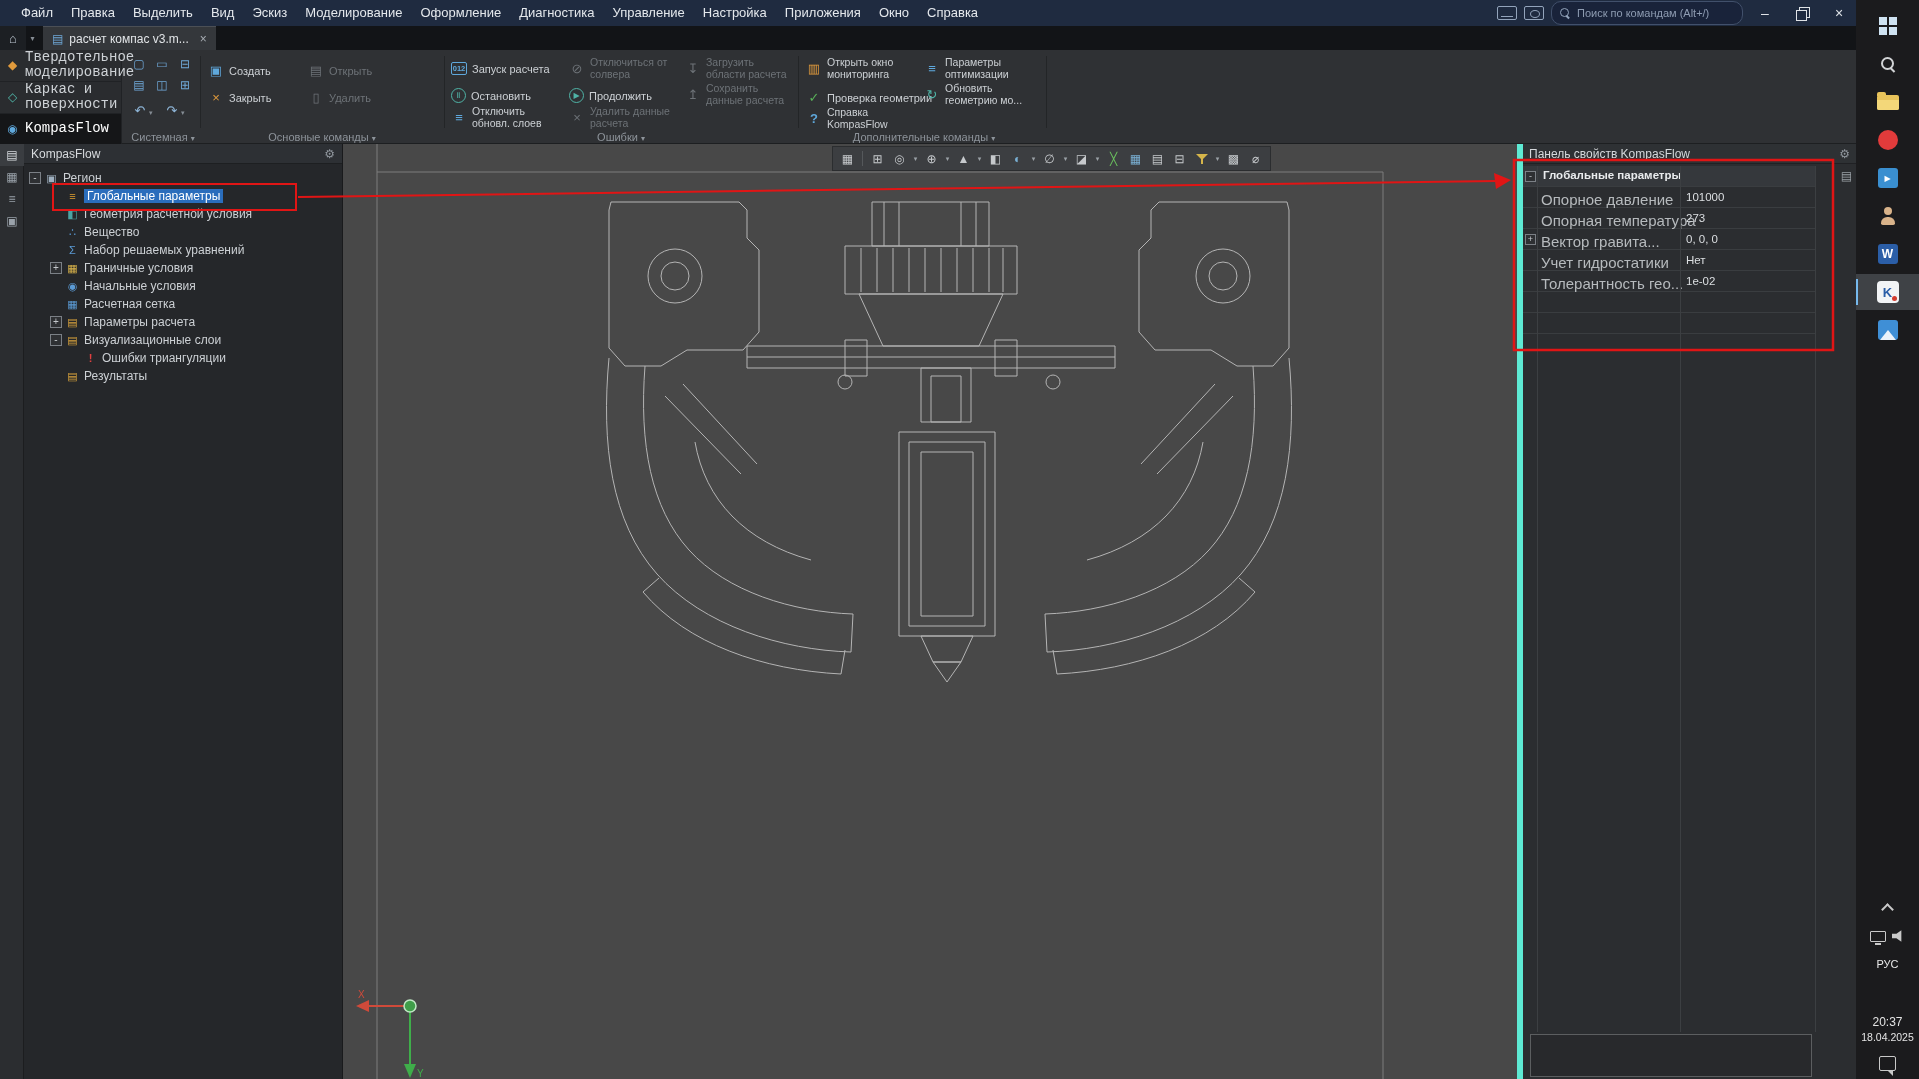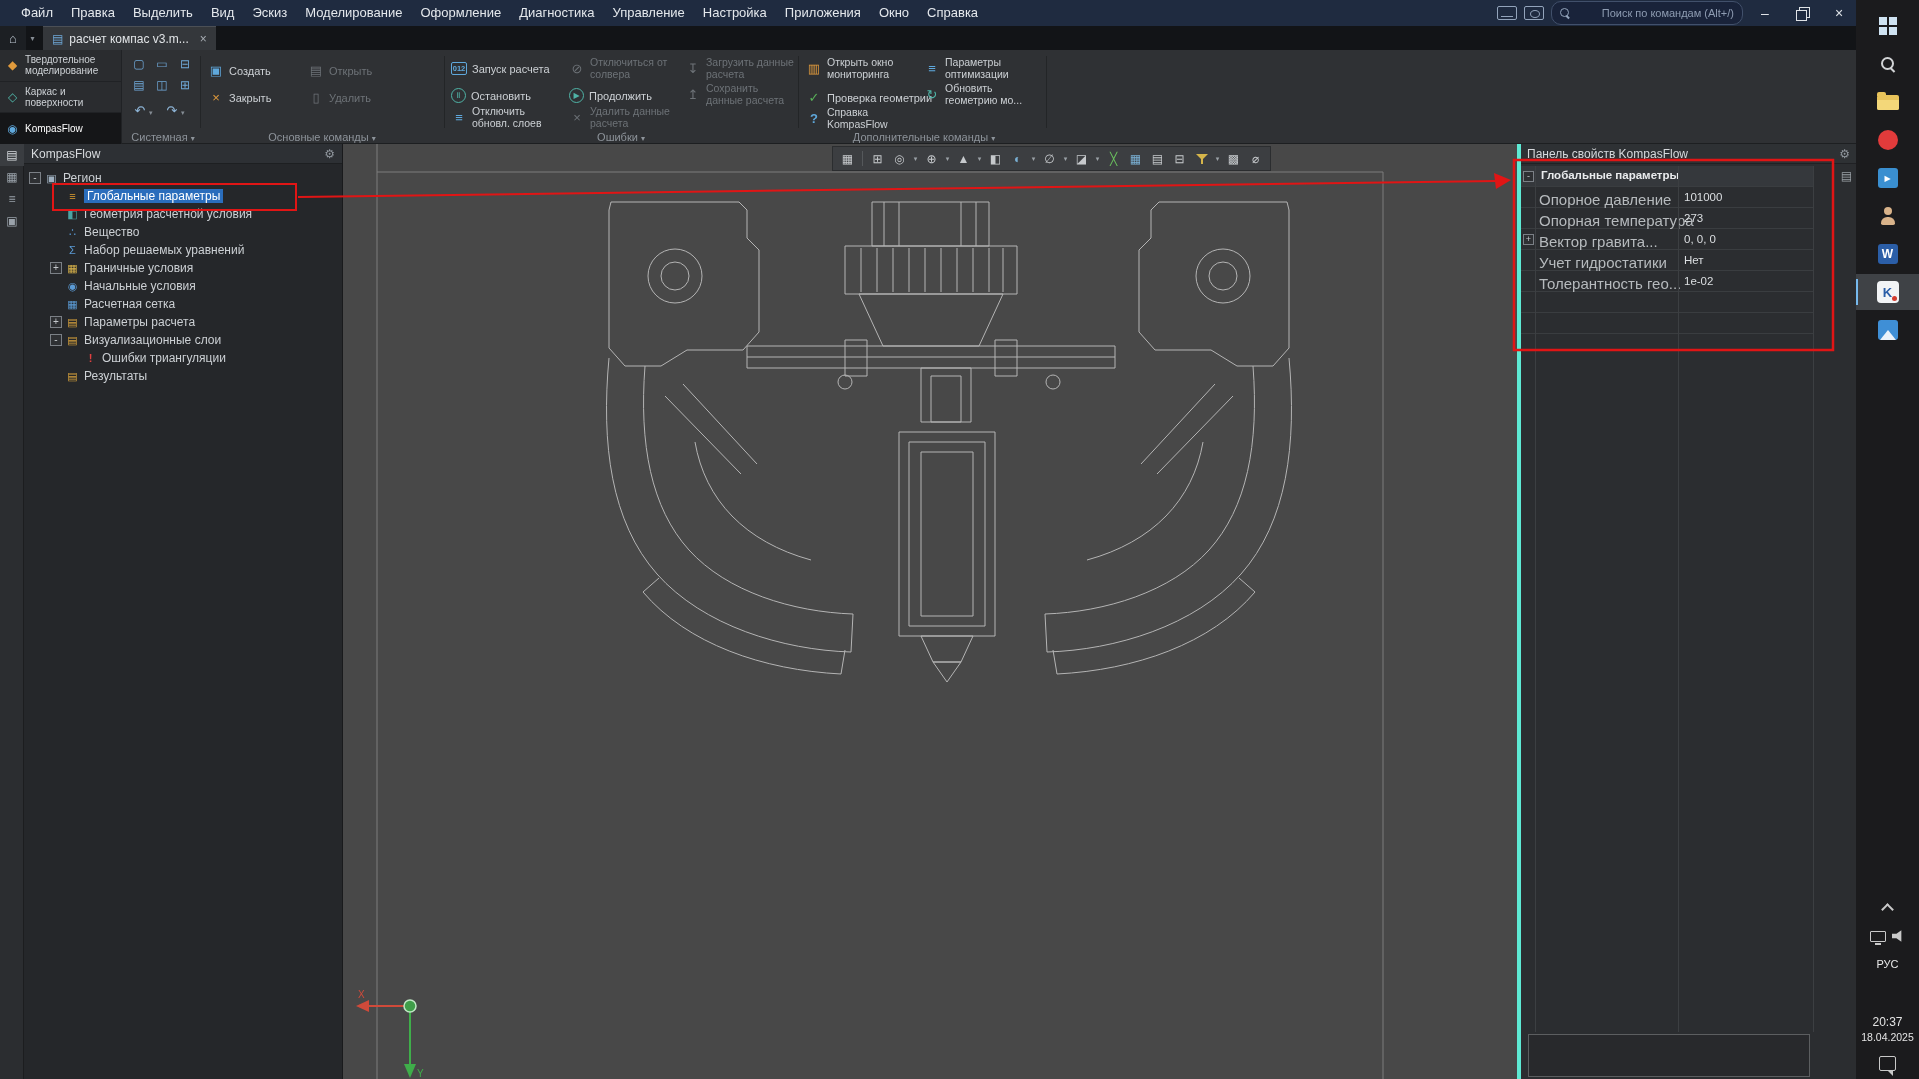--- a/index.html
+++ b/index.html
@@ -9,21 +9,21 @@
   
   .app { position:absolute; left:0; top:0; width:1856px; height:1079px; background:#2f3134;padding-left:29px; }
 
   
   .menubar { position:absolute; left:0; top:0; width:100%; height:26px; background:#1f2b40; display:flex; align-items:center; padding-left:12px; }
   .menu-item { font-size:13px; color:#e4e8ec; padding:0 9px; line-height:26px; white-space:nowrap; cursor:default; }
   .menubar-right { position:absolute; right:0; top:0; height:26px; display:flex; align-items:center; gap:7px; padding-right:2px; }
   .mb-icon { width:20px; height:14px; border:1px solid #93a4bb; border-radius:2px; position:relative; }
   .mb-icon.display::after { content:""; position:absolute; left:3px; right:3px; bottom:2px; height:1px; background:#93a4bb; }
   .mb-icon.capture::after { content:""; position:absolute; left:5px; top:3px; width:8px; height:6px; border:1px solid #93a4bb; border-radius:50%; }
-  .search-box { width:192px; height:24px; background:#19233a; border:1px solid #41506b; border-radius:10px; display:flex; align-items:center; padding:0 8px; gap:6px;justify-content:space-between; }
+  .search-box { width:192px; height:24px; background:#19233a; border:1px solid #41506b; border-radius:10px; display:flex; align-items:center; padding:0 8px; gap:6px; }
   .icon-search { width:11px; height:11px; position:relative; flex:none; }
   .icon-search::before { content:""; position:absolute; left:0; top:0; width:7px; height:7px; border:1.5px solid #93a4bb; border-radius:50%; }
   .icon-search::after { content:""; position:absolute; left:7px; top:7px; width:4px; height:1.5px; background:#93a4bb; transform:rotate(45deg); transform-origin:0 0; }
   .search-ph { font-size:11px; color:#8e9cb2; white-space:nowrap; overflow:hidden; }
   .win-btn { width:30px; height:26px; display:flex; align-items:center; justify-content:center; color:#dfe3e7; font-size:14px; }
   .restore-sq { width:13px; height:13px; position:relative; }
   .restore-sq::after { content:""; position:absolute; left:3px; top:0; width:9px; height:9px; border:1px solid #dfe3e7; }
   .restore-sq::before { content:""; position:absolute; left:0; top:3px; width:9px; height:9px; border:1px solid #dfe3e7; background:#1f2b40; z-index:1; }
 
   
@@ -34,21 +34,21 @@
   .tab-doc { color:#6fa8d8; font-size:12px; }
   .tab-label { font-size:12px; color:#e1e4e7; white-space:nowrap; }
   .tab-close { color:#a7adb3; font-size:12px; margin-left:5px; }
 
   
   .ribbon { position:absolute; left:0; top:50px; width:100%; height:94px; background:#2f3134; border-bottom:1px solid #1d1f21; }
   .modes { position:absolute; left:0; top:0; width:122px; height:94px; display:flex; flex-direction:column; background:#2a2c2f; border-right:1px solid #202225; }
   .mode { flex:1; display:flex; align-items:center; gap:6px; padding:0 6px; border-bottom:1px solid #202225; cursor:default; }
   .mode:last-child { border-bottom:none; }
   .mode .mi { font-size:12px; width:13px; text-align:center; flex:none; }
-  .mlabel { font-size:10px; line-height:1.1; color:#ced2d6; }
+  .mlabel { font-size:14px; line-height:1.1; color:#ced2d6;font-family:Liberation Mono, monospace; }
   .mode.active { background:#151618; }
   .mode.active .mlabel { color:#ffffff; }
   .group { position:absolute; top:0; height:94px; }
   .group-label { position:absolute; bottom:1px; left:0; right:0; text-align:center; font-size:11px; color:#8d939a; white-space:nowrap; }
   .group-label .ga { font-size:8px; margin-left:3px; }
   .gsep { position:absolute; top:6px; height:72px; width:1px; background:#232527; }
   .rbtn { position:absolute; display:flex; align-items:center; gap:5px; font-size:11px; color:#ccd0d4; white-space:nowrap; cursor:default; }
   .rbtn .lbl { }
   .rbtn.two .lbl { display:inline-block; width:90px; white-space:normal; font-size:10.5px; line-height:1.1; }
   .rbtn.disabled { color:#6d7277; }
@@ -92,21 +92,21 @@
   .vtb { position:absolute; left:489px; top:2px; height:25px; background:#3c3e41; border:1px solid #2b2d2f; display:flex; align-items:center; padding:0 4px; gap:1px; z-index:5; }
   .ti { min-width:21px; height:21px; display:flex; align-items:center; justify-content:center; font-size:12px; color:#c6c9cc; }
   .ti.g-green { color:#6abf5e; } .ti.g-blue { color:#7ab0d4; }
   .drop { width:9px; display:flex; align-items:center; justify-content:center; font-size:7px; color:#9aa0a6; }
   .vsep { width:1px; height:15px; background:#55585b; margin:0 3px; }
   .funnel { display:block; width:12px; height:12px; position:relative; }
   .funnel::before { content:""; position:absolute; top:1px; left:0; border-left:6px solid transparent; border-right:6px solid transparent; border-top:6px solid #d6b54a; }
   .funnel::after { content:""; position:absolute; top:6px; left:5px; width:2px; height:5px; background:#d6b54a; }
 
   
-  .props-panel { position:absolute; left:1517px; top:144px; width:339px; height:935px; background:#2b2d30; border-left:4px solid #5eead4; }
+  .props-panel { position:absolute; left:1517px; top:144px; width:339px; height:935px; background:#2b2d30; border-left:6px solid #5eead4; }
   .props-header { height:20px; display:flex; align-items:center; padding:0 6px; background:#2e3134; border-bottom:1px solid #202124; }
   .props-title { font-size:12px; color:#d5d8db; white-space:nowrap; }
   .props-side-icon { position:absolute; right:4px; top:25px; font-size:12px; color:#9aa0a6; }
   .pgrid { position:absolute; left:0; top:22px; width:293px; height:866px; }
   .vl { position:absolute; top:0; bottom:0; width:1px; background:#3c3f42; }
   .vl1 { left:14px; } .vl2 { left:157px; } .vl3 { left:292px; }
   .prow { height:21px; border-bottom:1px solid #3a3d40; position:relative; }
   .prow.section { background:#35383c; }
   .sec-label { position:absolute; left:20px; top:3px; font-size:11.5px; font-weight:bold; color:#e9ebed; }
   .pexp { position:absolute; left:2px; top:5px; width:11px; height:11px; border:1px solid #7b8086; background:#2e3033; color:#c3c7cb; font-size:9px; line-height:9px; text-align:center; }
@@ -267,21 +267,21 @@
       <div class="rbtn" style="left:122px;top:38px;">
         <span class="ric circ c-teal">▶</span>
         <span class="lbl">Продолжить</span>
       </div>
       <div class="rbtn two disabled" style="left:122px;top:56px;">
         <span class="ric c-gray">×</span>
         <span class="lbl">Удалить данные расчета</span>
       </div>
       <div class="rbtn two disabled" style="left:238px;top:7px;">
         <span class="ric c-gray">↧</span>
-        <span class="lbl">Загрузить данные расчета</span>
+        <span class="lbl">Загрузить области расчета</span>
       </div>
       <div class="rbtn two disabled" style="left:238px;top:33px;">
         <span class="ric c-gray">↥</span>
         <span class="lbl">Сохранить данные расчета</span>
       </div>
       <div class="group-label"><span>Ошибки</span><span class="ga">▾</span></div>
     </div>
     <div class="gsep" style="left:798px;"></div>
 
     <div class="group" style="left:802px;width:244px;">

